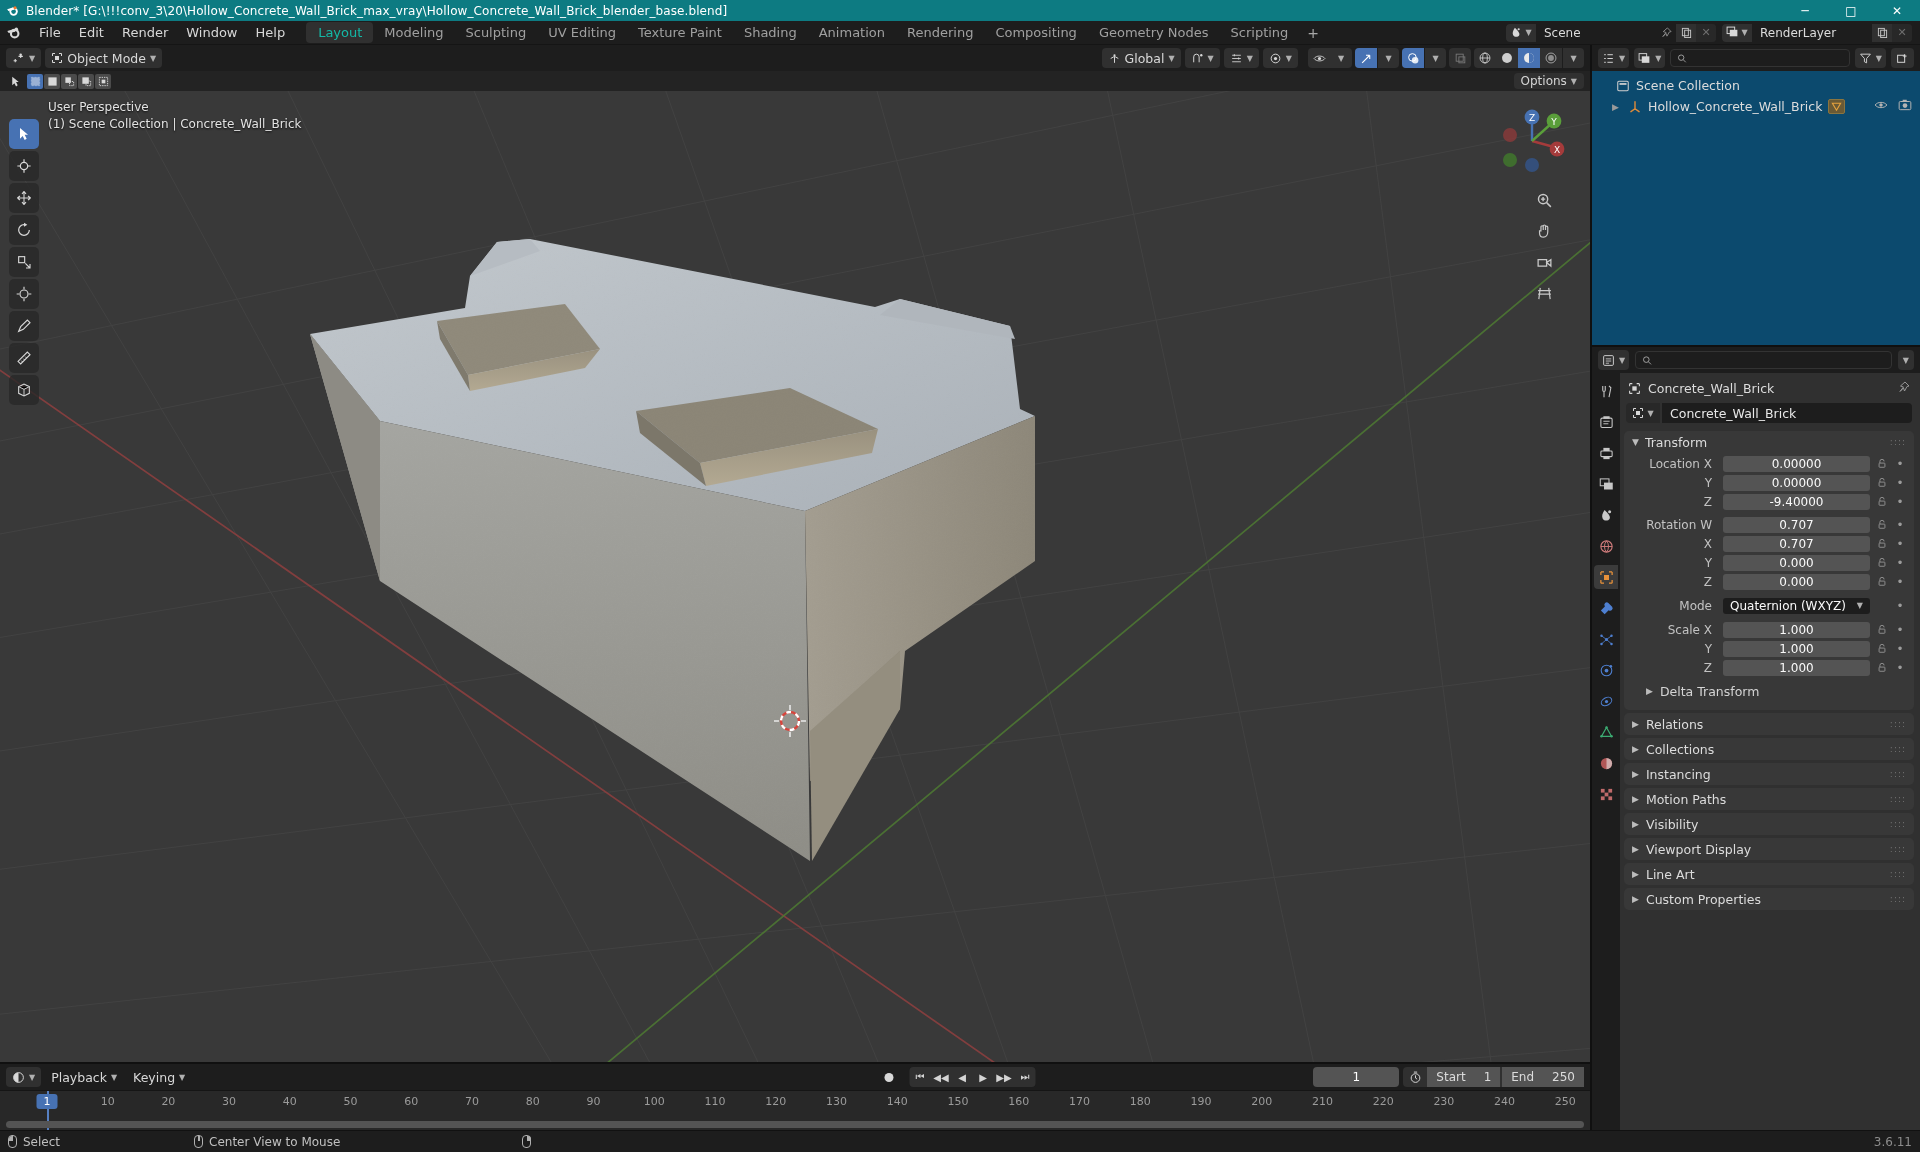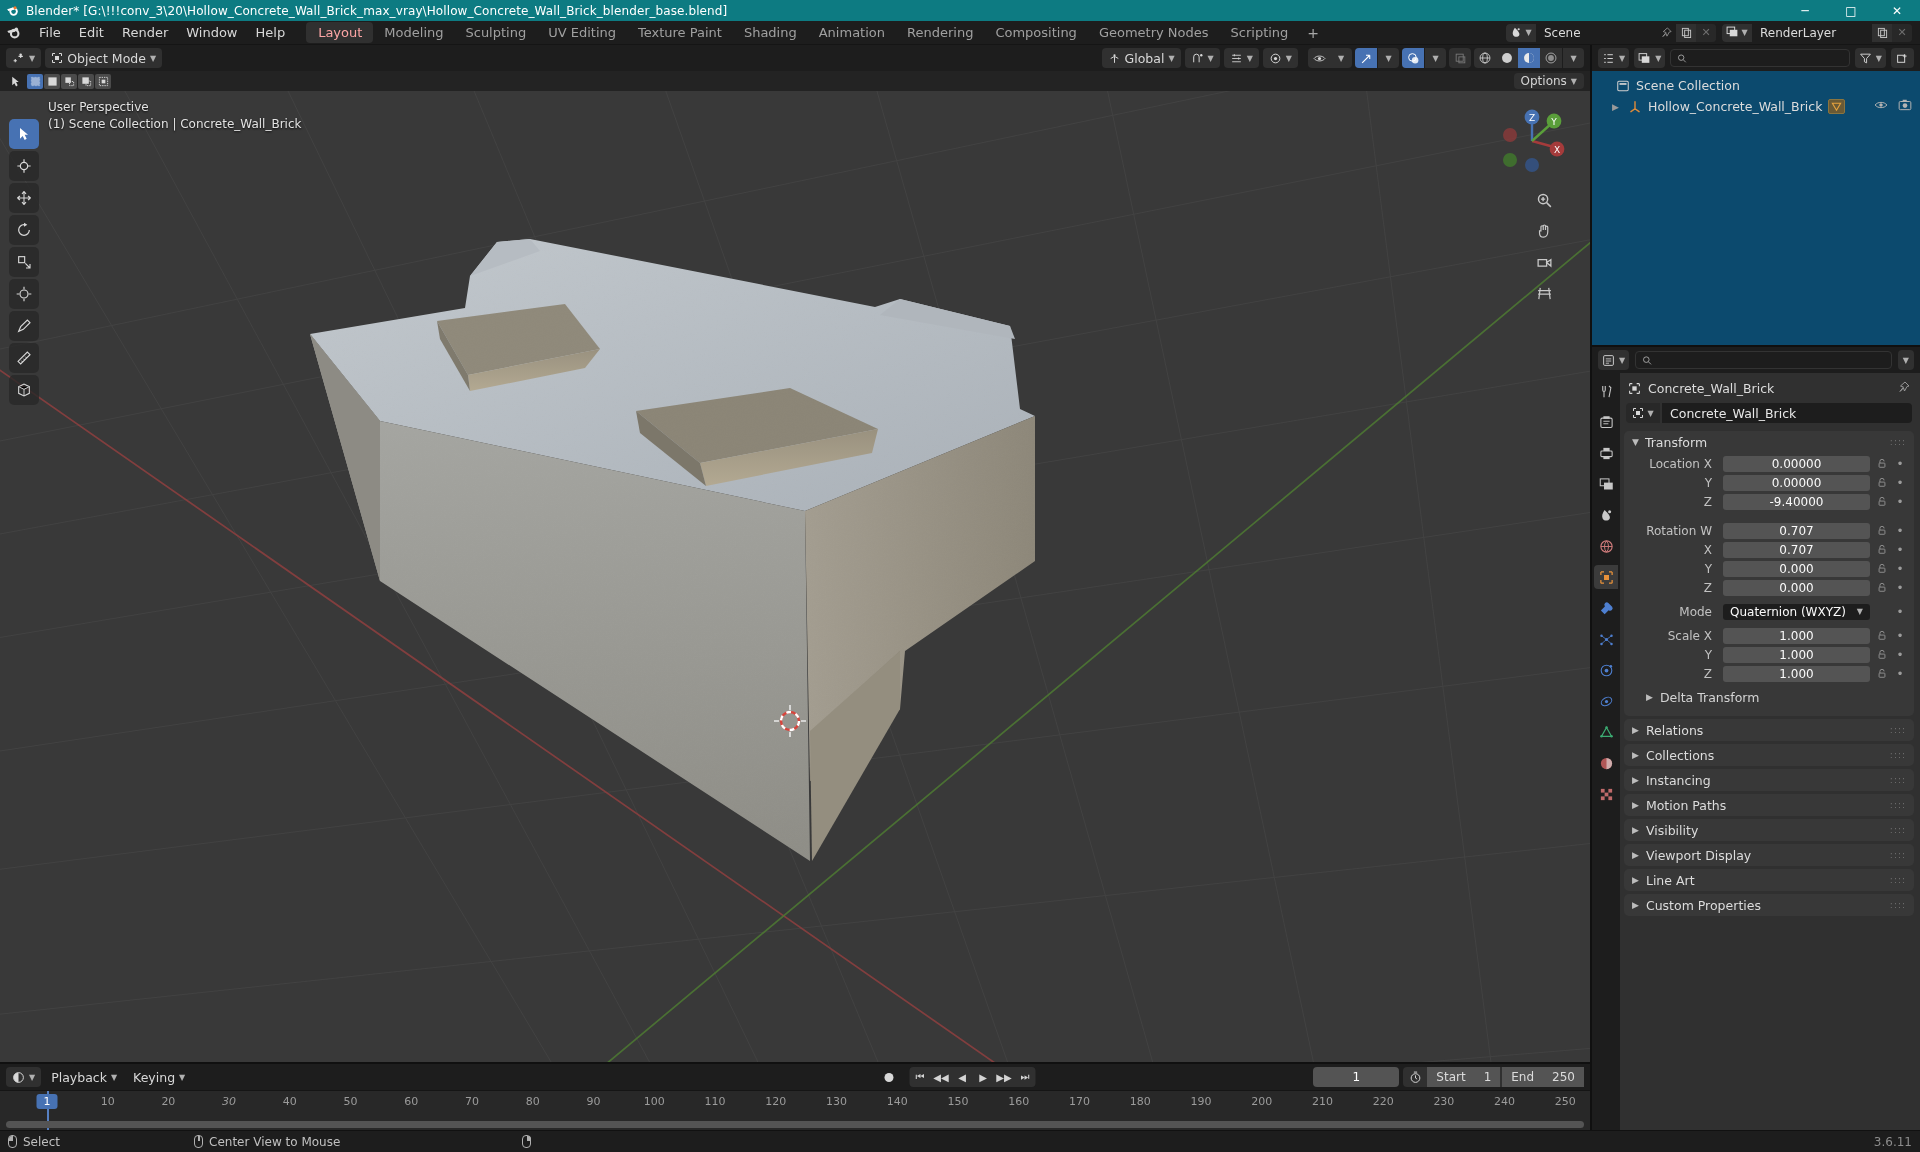--- a/index.html
+++ b/index.html
@@ -17,21 +17,21 @@
     color:#ffffff; font-size:12px; }
 
   
   .topbar { height:24px; background:#1d1d1d; display:flex; align-items:center;
      flex:0 0 24px; padding-left:6px; border-bottom:1px solid #151515; }
   .tb-logo { width:16px; height:16px; margin-right:8px; flex:0 0 16px; }
   .menu { display:flex; align-items:center; gap:0px; }
   .menu .mi { padding:2px 9px; font-size:13px; color:#d8d8d8; border-radius:3px; white-space:nowrap;}
   .wstabs { display:flex; align-items:center; margin-left:12px; height:24px; }
   .wstab { padding:3px 11px; font-size:13px; color:#a0a0a0; white-space:nowrap; border-radius:4px;}
-  .wstab.active { background:#303030; color:#fca5a5;padding-left:12px; }
+  .wstab.active { background:#303030; color:#14b8a6;padding-left:12px; }
   .wsplus { padding:2px 8px; color:#a8a8a8; font-size:14px; }
   .topbar-right { margin-left:auto; display:flex; align-items:center; gap:0px; padding-right:8px; }
   .field-grp { display:flex; align-items:center; background:#282828; border-radius:4px; height:18px; overflow:hidden; }
   .fg-icon { width:30px; height:18px; background:#303030; display:flex; align-items:center;
      justify-content:center; gap:2px; border-radius:4px 0 0 4px;}
   .fg-name { background:#1d1d1d; height:18px; min-width:120px; display:flex; align-items:center;
      padding:0 8px; font-size:12px; color:#dcdcdc; }
   .fg-btn { width:20px; height:18px; display:flex; align-items:center; justify-content:center;
     background:#303030; color:#c8c8c8; font-size:11px; }
   .fg-btn.dim { background:#282828; color:#6e6e6e; }
@@ -678,21 +678,21 @@
                 <span>250</span>
               </div>
             </div>
           </div>
         </div>
 
         <div class="tl-ruler">
           <div class="tickrow" id="tickrow">
               <div class="tick" style="left: 6.77%;">10</div>
               <div class="tick" style="left: 10.59%;">20</div>
-              <div class="tick" style="left: 14.41%; font-style: italic;">30</div>
+              <div class="tick" style="left: 14.41%;">30</div>
               <div class="tick" style="left: 18.23%;">40</div>
               <div class="tick" style="left: 22.05%;">50</div>
               <div class="tick" style="left: 25.87%;">60</div>
               <div class="tick" style="left: 29.69%; text-align: center;">70</div>
               <div class="tick" style="left: 33.51%;">80</div>
               <div class="tick" style="left: 37.33%;">90</div>
               <div class="tick" style="left: 41.15%;">100</div>
               <div class="tick" style="left: 44.97%;">110</div>
               <div class="tick" style="left: 48.79%;">120</div>
               <div class="tick" style="left: 52.61%;">130</div>
@@ -972,21 +972,21 @@
                   <span class="pvalue">-9.40000</span>
                   <span class="plock">
                       <svg width="10" height="11" viewBox="0 0 24 24">
                         <path d="M7 11V7a5 5 0 0 1 10 0" fill="none" stroke="#9c9c9c" stroke-width="2"></path>
                         <rect x="5" y="11" width="14" height="10" rx="1.5" fill="none" stroke="#9c9c9c" stroke-width="2"></rect>
                       </svg>
                     </span>
                   <span class="pdot">•</span>
                 </div>
 
-                <div class="prow" style="margin-top:12px">
+                <div class="prow" style="margin-top:6px">
                   <span class="plabel">Rotation W</span>
                   <span class="pvalue">0.707</span>
                   <span class="plock">
                       <svg width="10" height="11" viewBox="0 0 24 24">
                         <path d="M7 11V7a5 5 0 0 1 10 0" fill="none" stroke="#9c9c9c" stroke-width="2"></path>
                         <rect x="5" y="11" width="14" height="10" rx="1.5" fill="none" stroke="#9c9c9c" stroke-width="2"></rect>
                       </svg>
                     </span>
                   <span class="pdot">•</span>
                 </div>

